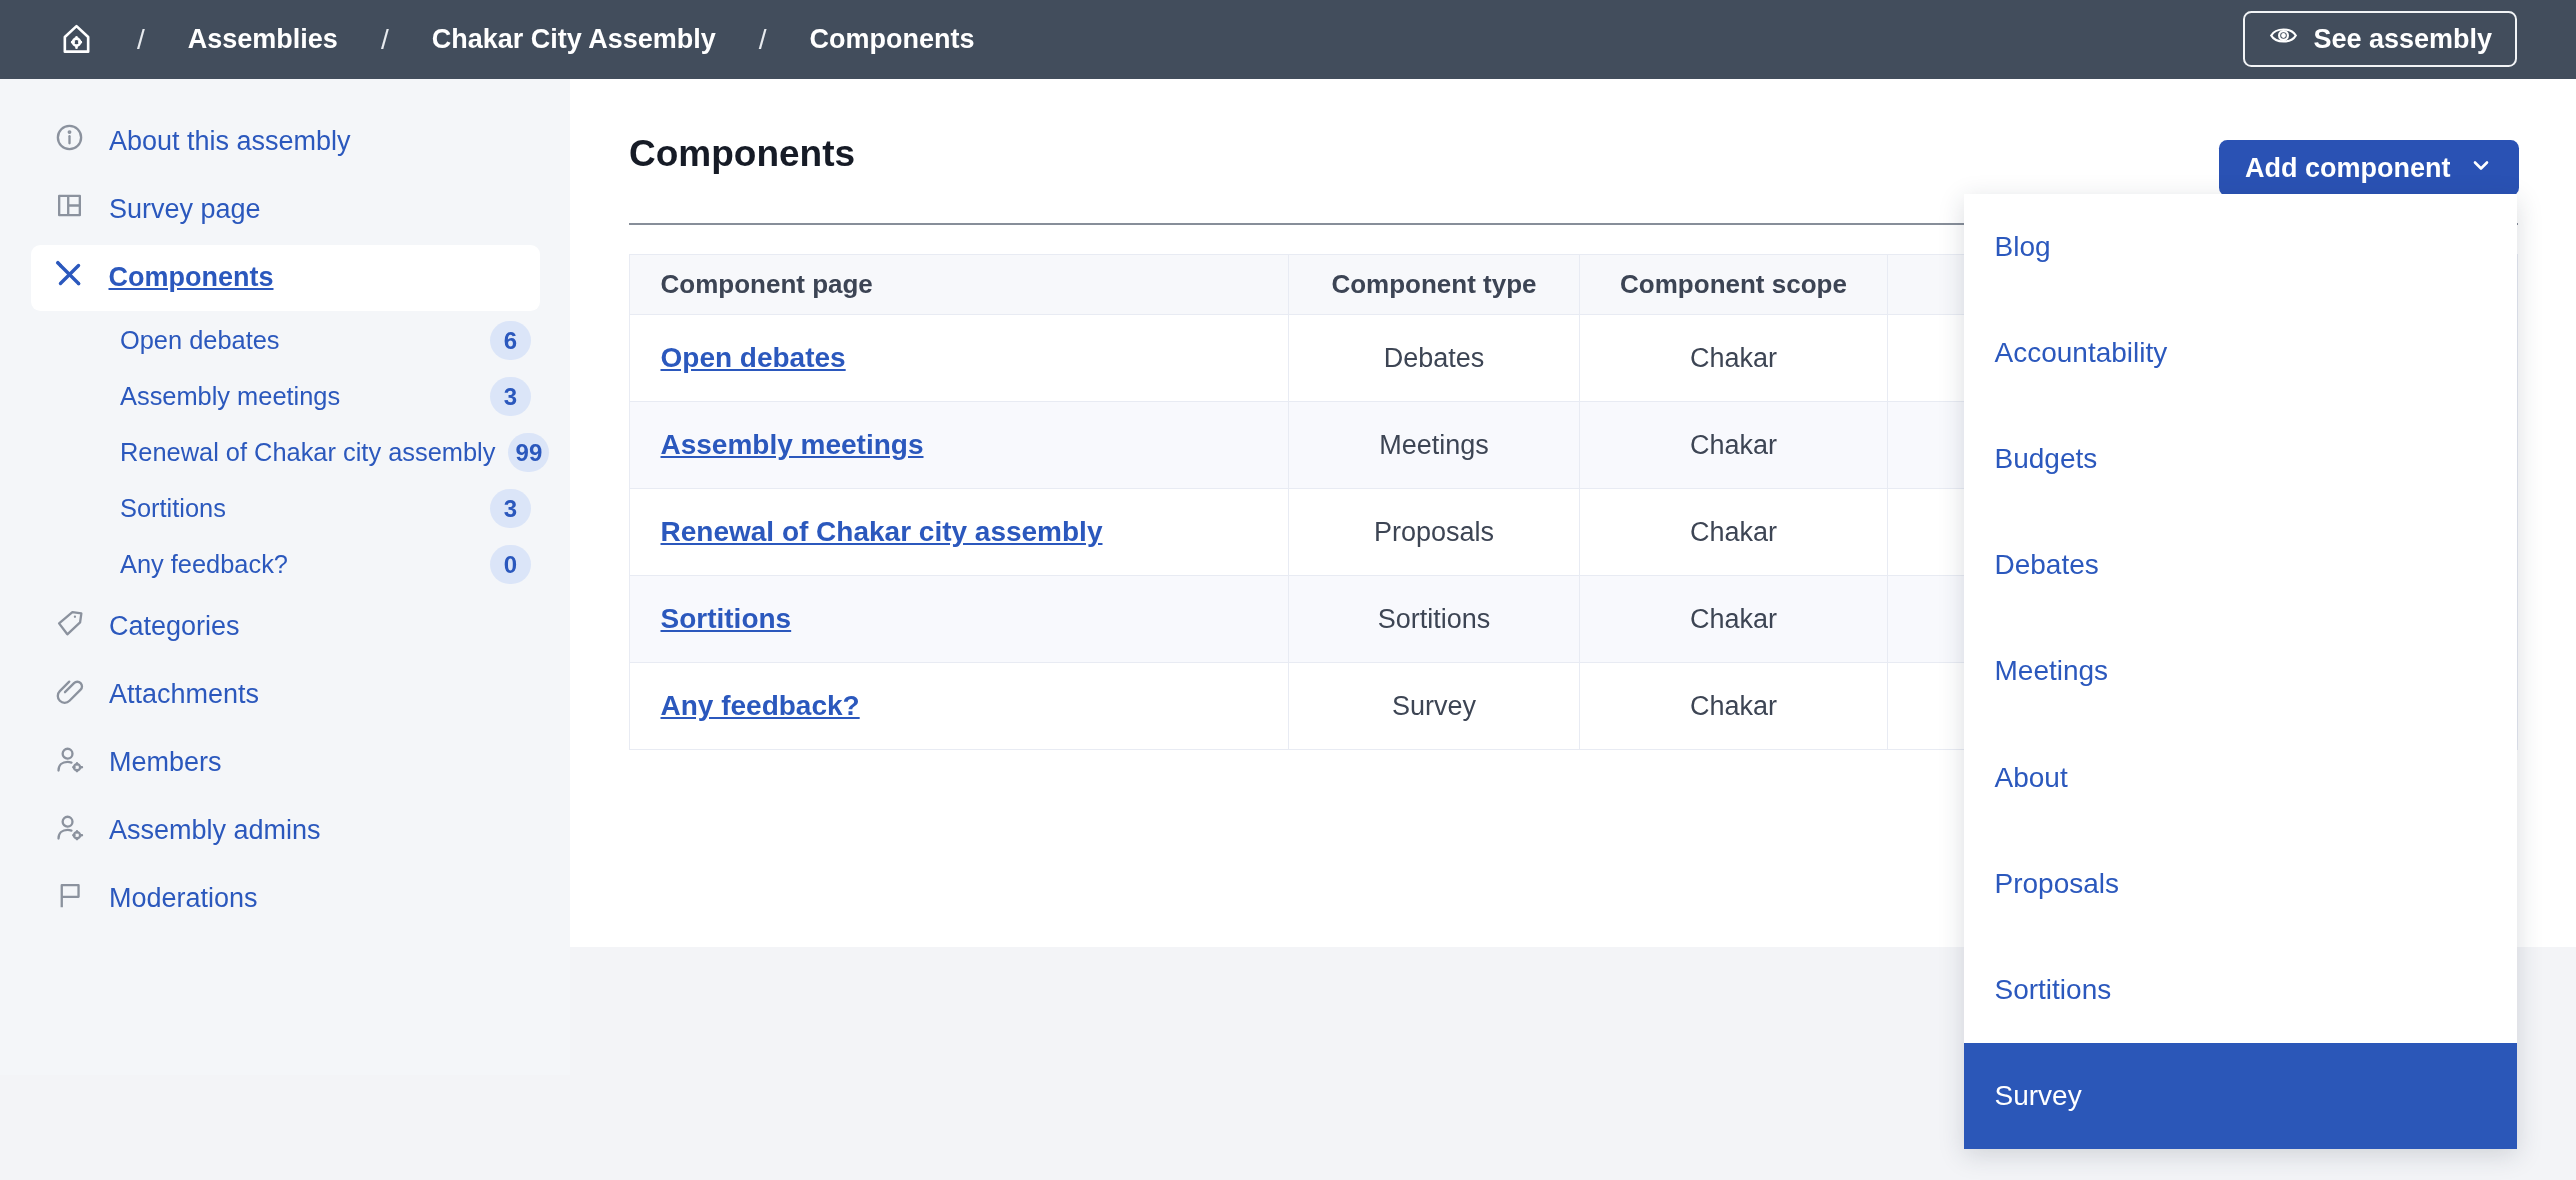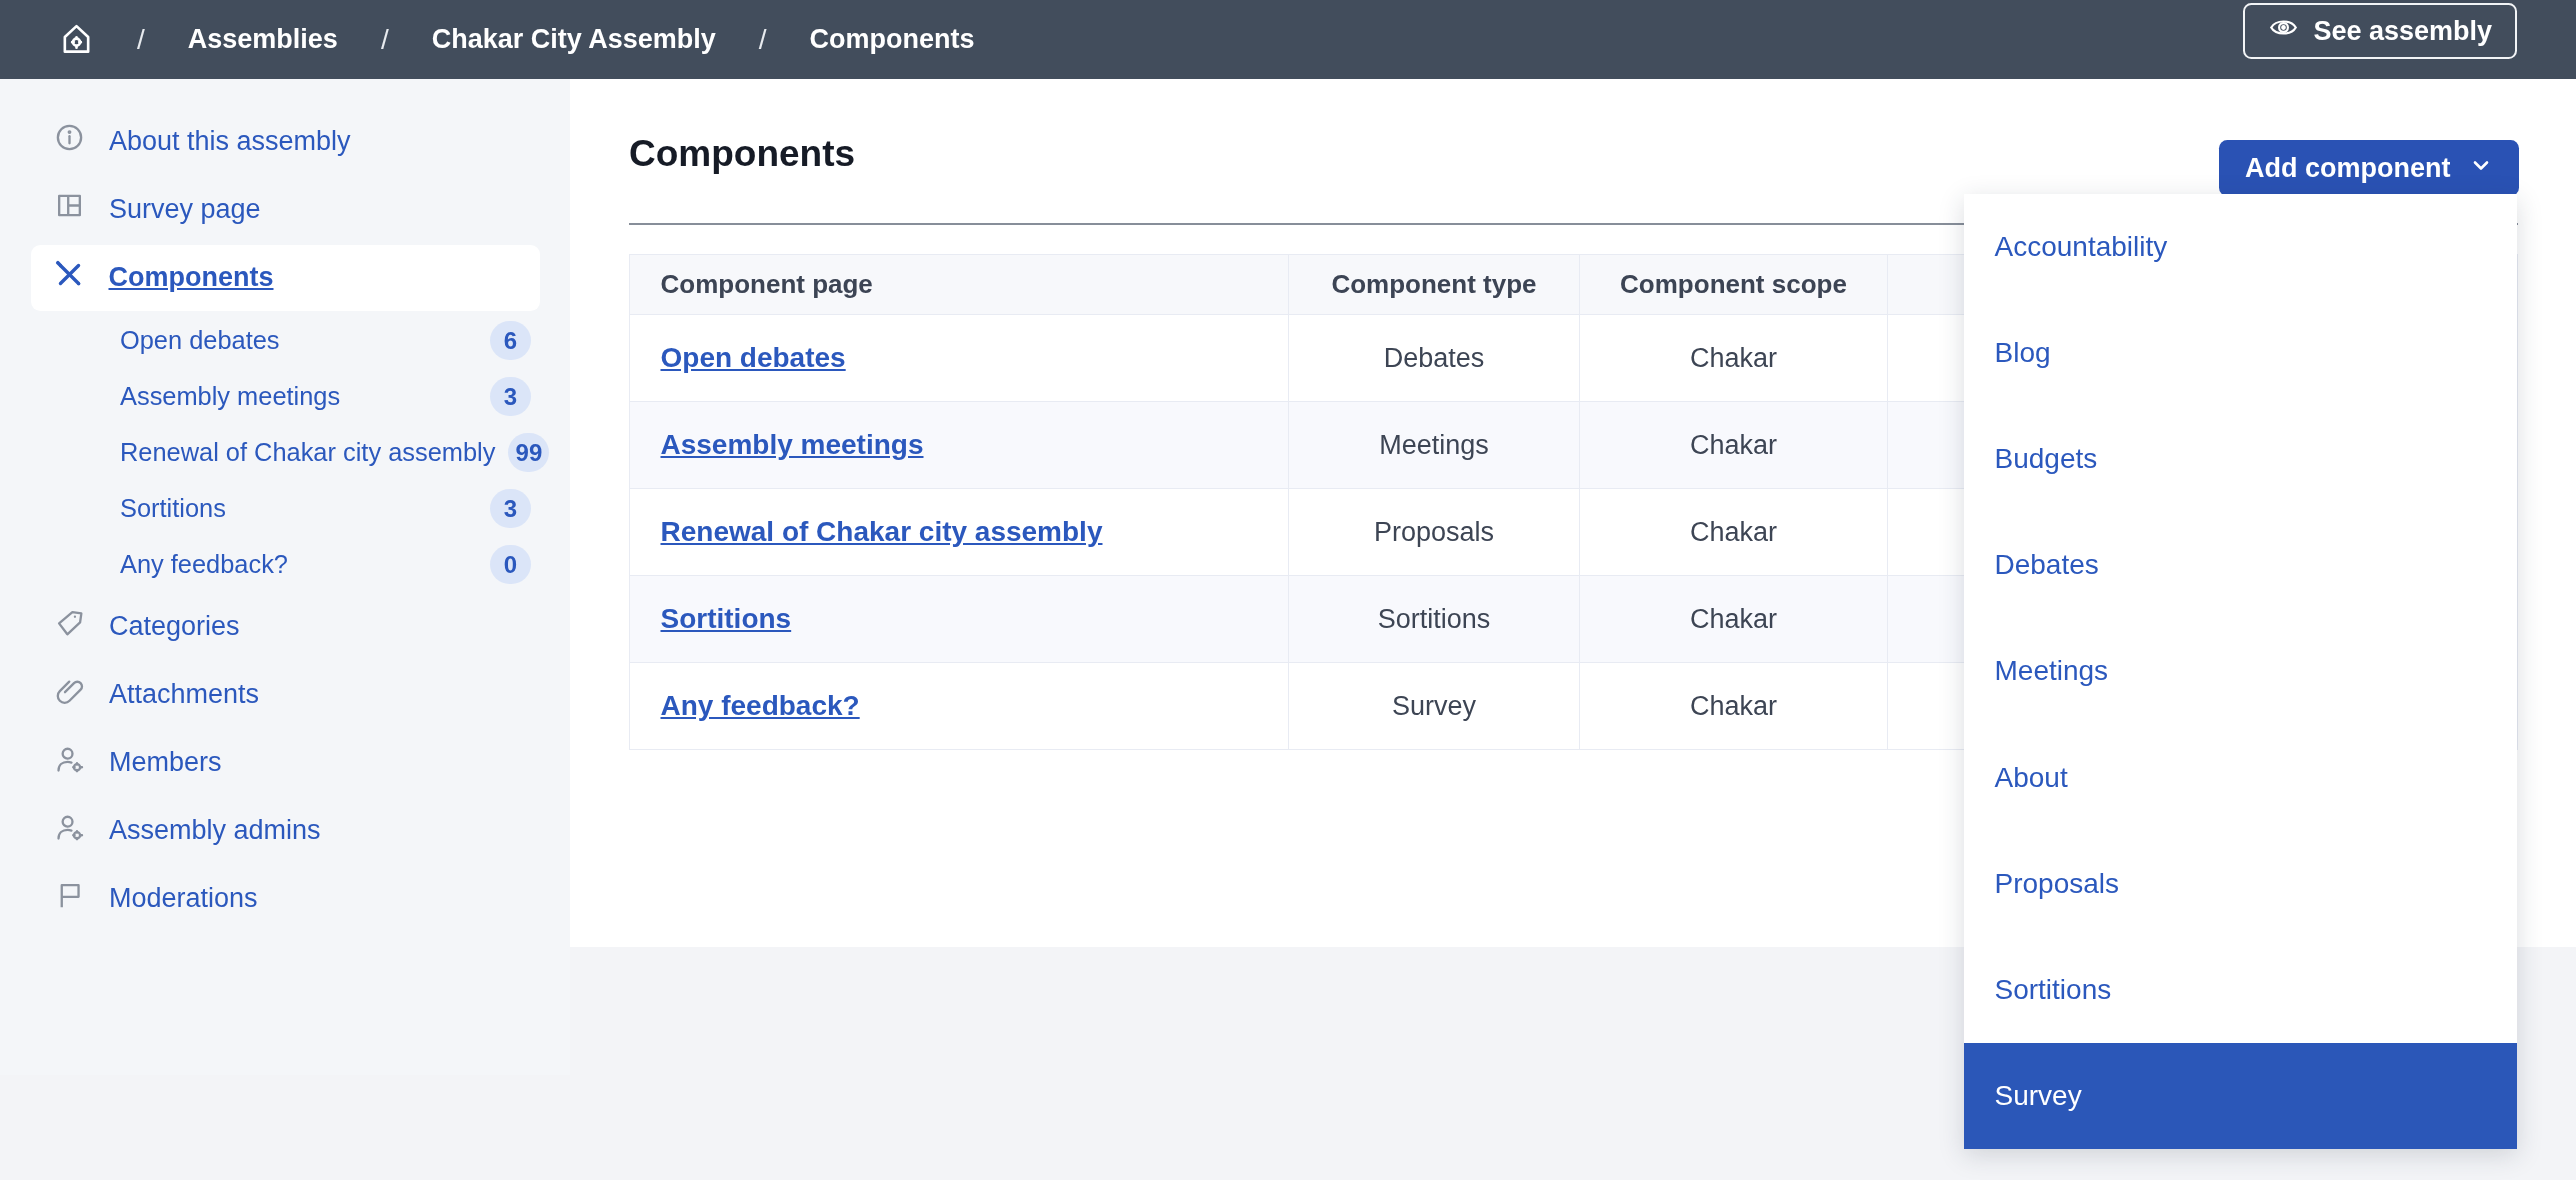--- a/index.html
+++ b/index.html
@@ -13,21 +13,21 @@
   
   .topbar {
     height:79px; background:#424d5c; display:flex; align-items:center;
     padding:0 59px; color:#fff; position:relative;
   }
   .home-link { display:flex; align-items:center; cursor:pointer; }
   .home-link svg { width:35px; height:35px; }
   .crumb-sep { margin:0 43px; font-size:28px; font-weight:300; color:#e8ebef; }
   .crumb { font-size:27px; font-weight:600; color:#fff; cursor:pointer; white-space:nowrap; }
   .see-btn {
-    position:absolute; right:59px; top:3px; height:56px;
+    position:absolute; right:59px; top:11px; height:56px;
     display:flex; align-items:center; gap:14px;
     border:2.3px solid #f2f4f6; border-radius:8.3px; background:transparent;
     padding:0 23px; font-size:27px; font-weight:700; color:#fff; cursor:pointer;
     font-family: "Liberation Sans", sans-serif;
     justify-content: center;
   }
   .see-btn svg { width:31px; height:31px; }
   
   .shell { display:flex; height:996px; }
   .sidebar { width:570px; background:#f4f6f9; padding-top:28px; flex:none; }
@@ -297,22 +297,22 @@
           <td>Chakar</td>
           <td></td>
         </tr>
       </tbody>
         </table>
     </div>
   </div>
 </div>
 
 <div class="dropdown">
+  <div class="dd-item">Blog</div>
   <div class="dd-item">Accountability</div>
-  <div class="dd-item">Blog</div>
   <div class="dd-item">Budgets</div>
   <div class="dd-item">Debates</div>
   <div class="dd-item">Meetings</div>
   <div class="dd-item">About</div>
   <div class="dd-item">Proposals</div>
   <div class="dd-item">Sortitions</div>
   <div class="dd-item highlighted">Survey</div>
 </div>
 
 

